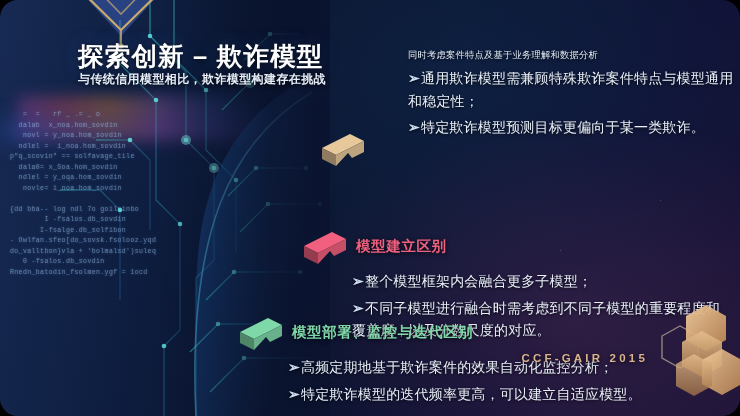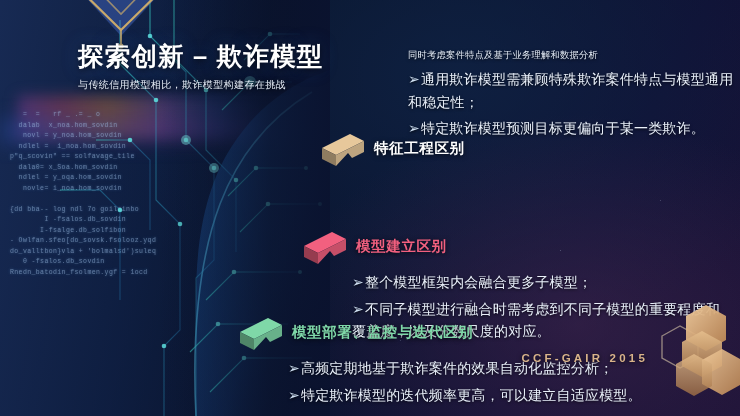--- a/index.html
+++ b/index.html
@@ -10,20 +10,21 @@
   #slide {
     position: relative;
     width: 740px;
     height: 416px;
     overflow: hidden;
     font-family: "Liberation Sans", "DejaVu Sans", sans-serif;
     background:
       radial-gradient(ellipse 420px 300px at 78% 78%, rgba(70,40,80,0.55) 0%, rgba(20,16,44,0) 70%),
       radial-gradient(ellipse 520px 380px at 62% 18%, rgba(16,36,70,0.75) 0%, rgba(8,14,34,0) 72%),
       linear-gradient(118deg, #071322 0%, #08142a 28%, #0a1430 52%, #101034 74%, #1b1236 100%);
+    border-radius: 18px;
   }
 
   
   .leftbg {
     position: absolute;
     left: 0; top: 0;
     width: 330px; height: 416px;
     overflow: hidden;
   }
   .leftbg .wash {
@@ -78,24 +79,23 @@
   .maintitle {
     color: #ffffff;
     font-size: 25.5px;
     font-weight: bold;
     letter-spacing: 1.2px;
     line-height: 1.15;
     text-shadow: 0 1px 7px rgba(0,0,0,0.85), 0 0 18px rgba(60,120,220,0.35);
     white-space: nowrap;
   }
   .subtitle {
-    margin-top: 7px;
     color: #e7eef8;
-    font-size: 10px;
-    font-weight: normal;
+    font-size: 12px;
+    font-weight: bold;
     letter-spacing: 0.4px;
     text-shadow: 0 1px 5px rgba(0,0,0,0.9);
     white-space: nowrap;
   }
 
   
   .section { position: absolute; }
   .sec-head {
     display: flex;
     align-items: flex-start;
@@ -106,21 +106,21 @@
     margin-top: -12px;
   }
   .sec-title {
     font-size: 14.5px;
     font-weight: bold;
     letter-spacing: 0.6px;
     line-height: 1.2;
     text-shadow: 0 1px 5px rgba(0,0,0,0.8);
     white-space: nowrap;
   }
-  .sec-body { margin-left: 50px; margin-top: 5px; }
+  .sec-body { margin-left: 50px; margin-top: 5px; font-family: Liberation Serif, serif; }
   .lead {
     color: #e4ecf7;
     font-size: 9.3px;
     line-height: 1.5;
     letter-spacing: 0.2px;
     margin-bottom: 5px;
     text-shadow: 0 1px 3px rgba(0,0,0,0.8);
   }
   .bullet {
     color: #e9f0fa;
@@ -270,21 +270,20 @@
     </div>
   </div>
 
   <div class="section" id="sec1" style="left:320px; top:140px; width:412px;">
     <div class="sec-head">
       <svg class="arrow-icon" width="48" height="40" viewBox="0 0 48 40">
         <polygon points="2,20 30,6 44,13 16,27" class="ar-top" fill="#e7c89b"></polygon>
         <polygon points="2,20 16,27 16,38 2,31" class="ar-left" fill="#8f7c60"></polygon>
         <polygon points="16,27 44,13 44,24 32,30 28,25 16,38" class="ar-front" fill="#bda47f"></polygon>
       </svg>
-      <div class="sec-title" style="color: rgb(255, 255, 255);">特征工程区别</div>
     </div>
   </div>
 
   <div class="section" id="sec2" style="left:302px; top:232px; width:424px;margin-top:6px;">
     <div class="sec-head">
       <svg class="arrow-icon" width="48" height="40" viewBox="0 0 48 40">
         <polygon points="2,20 30,6 44,13 16,27" class="ar-top" fill="#f2607f"></polygon>
         <polygon points="2,20 16,27 16,38 2,31" class="ar-left" fill="#963c4f"></polygon>
         <polygon points="16,27 44,13 44,24 32,30 28,25 16,38" class="ar-front" fill="#c64f68"></polygon>
       </svg>

